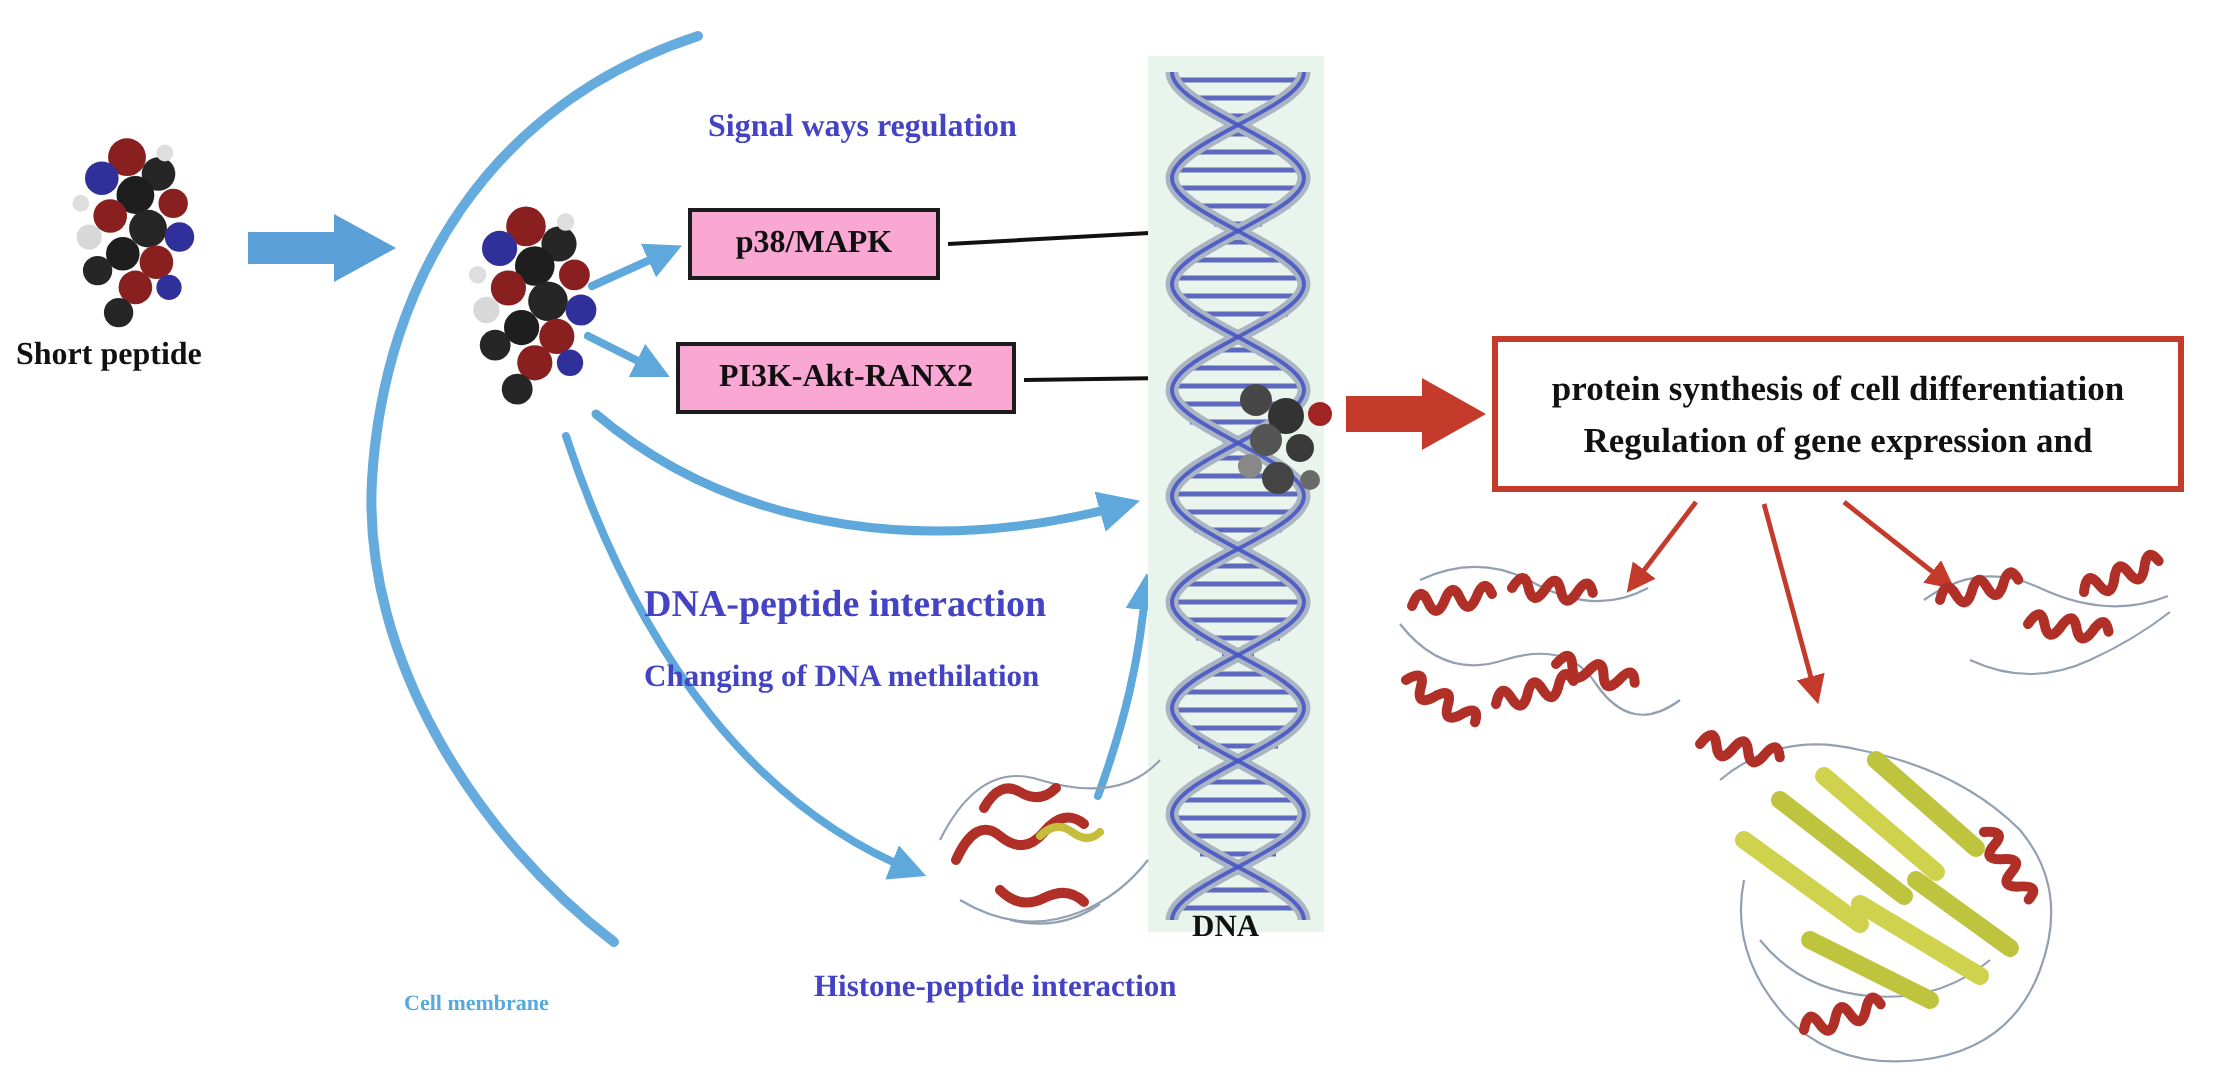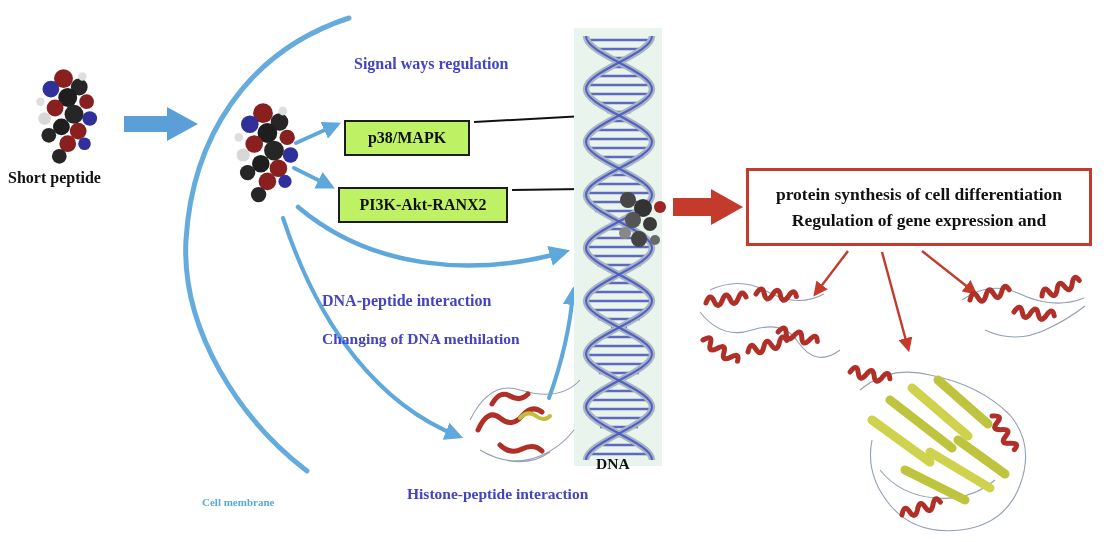--- a/index.html
+++ b/index.html
@@ -8,29 +8,29 @@
   .canvas { position:relative; width:1108px; height:542px; background:#ffffff; overflow:hidden; }
   .art { position:absolute; left:0; top:0; width:1108px; height:542px; }
 
   .label { position:absolute; font-weight:bold; white-space:nowrap; }
   .blue  { color:#4343c4; }
   .black { color:#111111; }
   .sky   { color:#58aadd; }
 
   .lbl-short-peptide { left:8px;  top:169px; width:122px; font-size:16px; }
   .lbl-signal-ways   { left:354px; top:55px;  font-size:16px; }
-  .lbl-dna-peptide   { left:322px; top:292px; font-size:16px; }
+  .lbl-dna-peptide   { left:322px; top:292px; font-size:19px; }
   .lbl-methylation   { left:322px; top:330px; font-size:15.5px; }
   .lbl-dna           { left:596px; top:455px; font-size:15.5px; }
   .lbl-histone       { left:407px; top:485px; font-size:15.5px; }
   .lbl-membrane      { left:202px; top:496px; font-size:11px; }
 
-  .pathway-box { position:absolute; background:#bef264; border:2px solid #1c1c1c;
+  .pathway-box { position:absolute; background:#f9a8d4; border:2px solid #1c1c1c;
                  display:flex; align-items:center; justify-content:center;
-                 font-weight:bold; font-size:16px; color:#101010;margin-top:16px; }
+                 font-weight:bold; font-size:16px; color:#101010; }
   .box-p38  { left:344px; top:104px; width:126px; height:36px; }
   .box-pi3k { left:338px; top:171px; width:170px; height:36px; }
 
   .regulation-box { position:absolute; left:746px; top:168px; width:346px; height:78px;
                     background:#ffffff; border:3px solid #c43b2c;
                     display:flex; flex-direction:column; align-items:center; justify-content:center;
                     font-weight:bold; font-size:17.5px; color:#111; text-align:center; line-height:1.5; }
 
   
   .membrane-arc { stroke:#66abdd; stroke-width:5; fill:none; stroke-linecap:round; }

